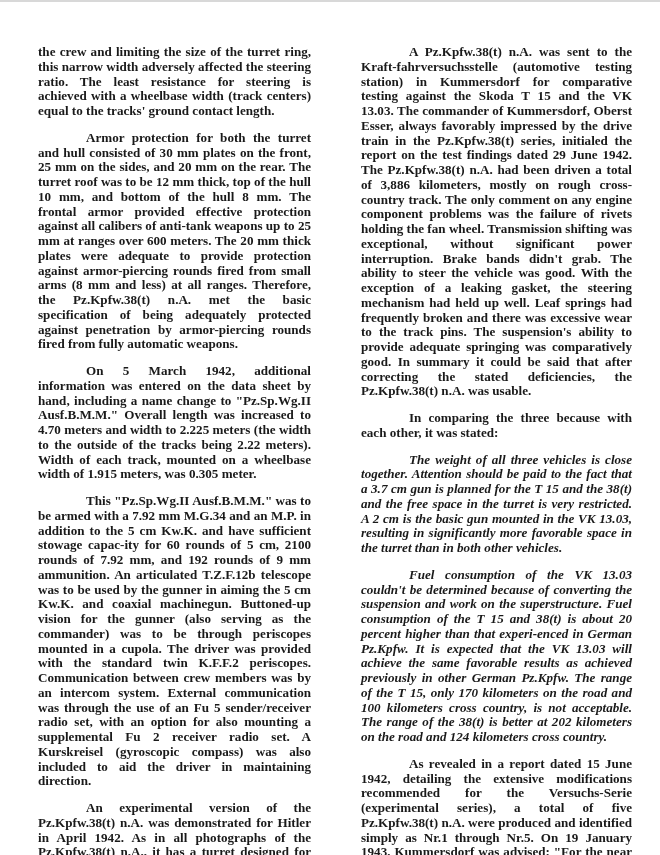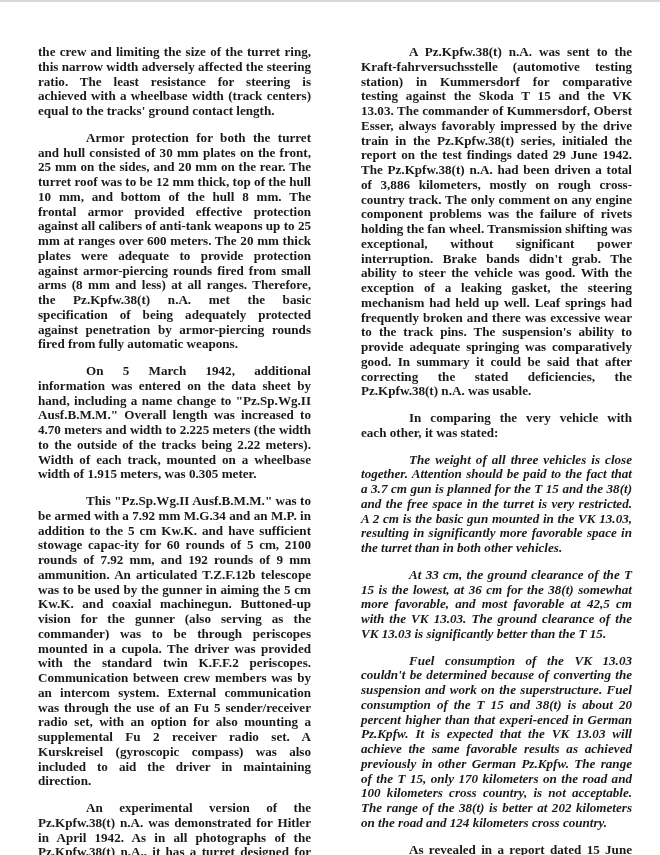--- a/index.html
+++ b/index.html
@@ -41,20 +41,19 @@
   <div class="col col-left">
     <p>the crew and limiting the size of the turret ring, this narrow width adversely affected the steering ratio. The least resistance for steering is achieved with a wheelbase width (track centers) equal to the tracks' ground contact length.</p>
     <p class="indent">Armor protection for both the turret and hull consisted of 30 mm plates on the front, 25 mm on the sides, and 20 mm on the rear.  The turret roof was to be 12 mm thick, top of the hull 10 mm, and bottom of the hull 8 mm.  The frontal armor provided effective protection against all calibers of anti-tank weapons up to 25 mm at ranges over 600 meters.  The 20 mm thick plates were adequate to provide protection against armor-piercing rounds fired from small arms (8 mm and less) at all ranges.  Therefore, the Pz.Kpfw.38(t) n.A. met the basic specification of being adequately protected against penetration by armor-piercing rounds fired from fully automatic weapons.</p>
     <p class="indent">On 5 March 1942, additional information was entered on the data sheet by hand, including a name change to "Pz.Sp.Wg.II Ausf.B.M.M."  Overall length was increased to 4.70 meters and width to 2.225 meters (the width to the outside of the tracks being 2.22 meters).  Width of each track, mounted on a wheelbase width of 1.915 meters, was 0.305 meter.</p>
     <p class="indent">This "Pz.Sp.Wg.II Ausf.B.M.M." was to be armed with a 7.92 mm M.G.34 and an M.P. in addition to the 5 cm Kw.K. and have sufficient stowage capac-ity for  60 rounds of 5 cm, 2100 rounds of 7.92 mm, and 192 rounds of 9 mm ammunition.  An articulated T.Z.F.12b telescope was to be used by the gunner in aiming the 5 cm Kw.K. and coaxial machinegun. Buttoned-up vision for the gunner (also serving as the commander) was to be through periscopes mounted in a cupola.  The driver was provided with the standard twin K.F.F.2 periscopes.  Communication between crew members was by an intercom system.  External communication was through the use of an Fu 5 sender/receiver radio set, with an option for also mounting a supplemental Fu 2 receiver radio set.  A Kurskreisel (gyroscopic compass) was also included to aid the driver in maintaining direction.</p>
     <p class="indent last-line-left">An experimental version of the Pz.Kpfw.38(t) n.A. was demonstrated for Hitler in April 1942.  As in all photographs of the Pz.Kpfw.38(t) n.A., it has a turret designed for mounting a 3.7 cm gun with a cupola extending across the full width of the turret. No documentation has been found revealing any attempts by B.M.M. to redesign their "38 t n.A." for fitting a larger turret needed for the 5 cm Kw.K.39/1 L/60 gun.</p>
   </div>
 
   <div class="col col-right">
     <p class="indent">A Pz.Kpfw.38(t) n.A. was sent to the Kraft-fahrversuchsstelle (automotive testing station) in Kummersdorf for comparative testing against the Skoda T 15 and the VK 13.03.  The commander of Kummersdorf, Oberst Esser, always favorably impressed by the drive train in the Pz.Kpfw.38(t) series, initialed the report on the test findings dated 29 June 1942.  The Pz.Kpfw.38(t) n.A. had been driven a total of 3,886 kilometers, mostly on rough cross-country track.  The only comment on any engine component problems was the failure of rivets holding the fan wheel.  Transmission shifting was exceptional, without significant power interruption.  Brake bands didn't grab.  The ability to steer the vehicle was good. With the exception of a leaking gasket, the steering mechanism had held up well.  Leaf springs had frequently broken and there was excessive wear to the track pins.  The suspension's ability to provide adequate springing was comparatively good.  In summary it could be said that after correcting the stated deficiencies, the Pz.Kpfw.38(t) n.A. was usable.</p>
-    <p class="indent">In comparing the very vehicle with each other, it was stated:</p>
+    <p class="indent">In comparing the three because with each other, it was stated:</p>
     <p class="indent italic">The weight of all three vehicles is close together. Attention should be paid to the fact that a 3.7 cm gun is planned for the T 15 and the 38(t) and the free space in the turret is very restricted.  A 2 cm is the basic gun mounted in the VK 13.03, resulting in significantly more favorable space in the turret than in both other vehicles.</p>
-    <p class="indent italic">At 33 cm, the ground clearance of the T 15 is the lowest, at 36 cm for the 38(t) somewhat more favorable, and most favorable at 42,5 cm with the VK 13.03.  The ground clearance of the VK 13.03 is significantly better than the T 15.</p>
     <p class="indent italic">Fuel consumption of the VK 13.03 couldn't be determined because of converting the suspension and work on the superstructure.  Fuel consumption of the T 15 and 38(t) is about 20 percent higher than that experi-enced in German Pz.Kpfw.  It is expected that the VK 13.03 will achieve the same favorable results as achieved previously in other German Pz.Kpfw.  The range of the T 15, only 170 kilometers on the road and 100 kilometers cross country, is not acceptable.  The range of the 38(t) is better at 202 kilometers on the road and 124 kilometers cross country.</p>
     <p class="indent last-line-left">As revealed in a report dated 15 June 1942, detailing the extensive modifications recommended for the Versuchs-Serie (experimental series), a total of five Pz.Kpfw.38(t) n.A. were produced and identified simply as Nr.1 through Nr.5.  On 19 January 1943, Kummersdorf was advised:  "For the near term a production series of Pz.Kpfw.38(t) n.A. will not be ordered.  Please close out testing and set the chassis aside."</p>
   </div>
 
 </div>
 
 </body></html>

